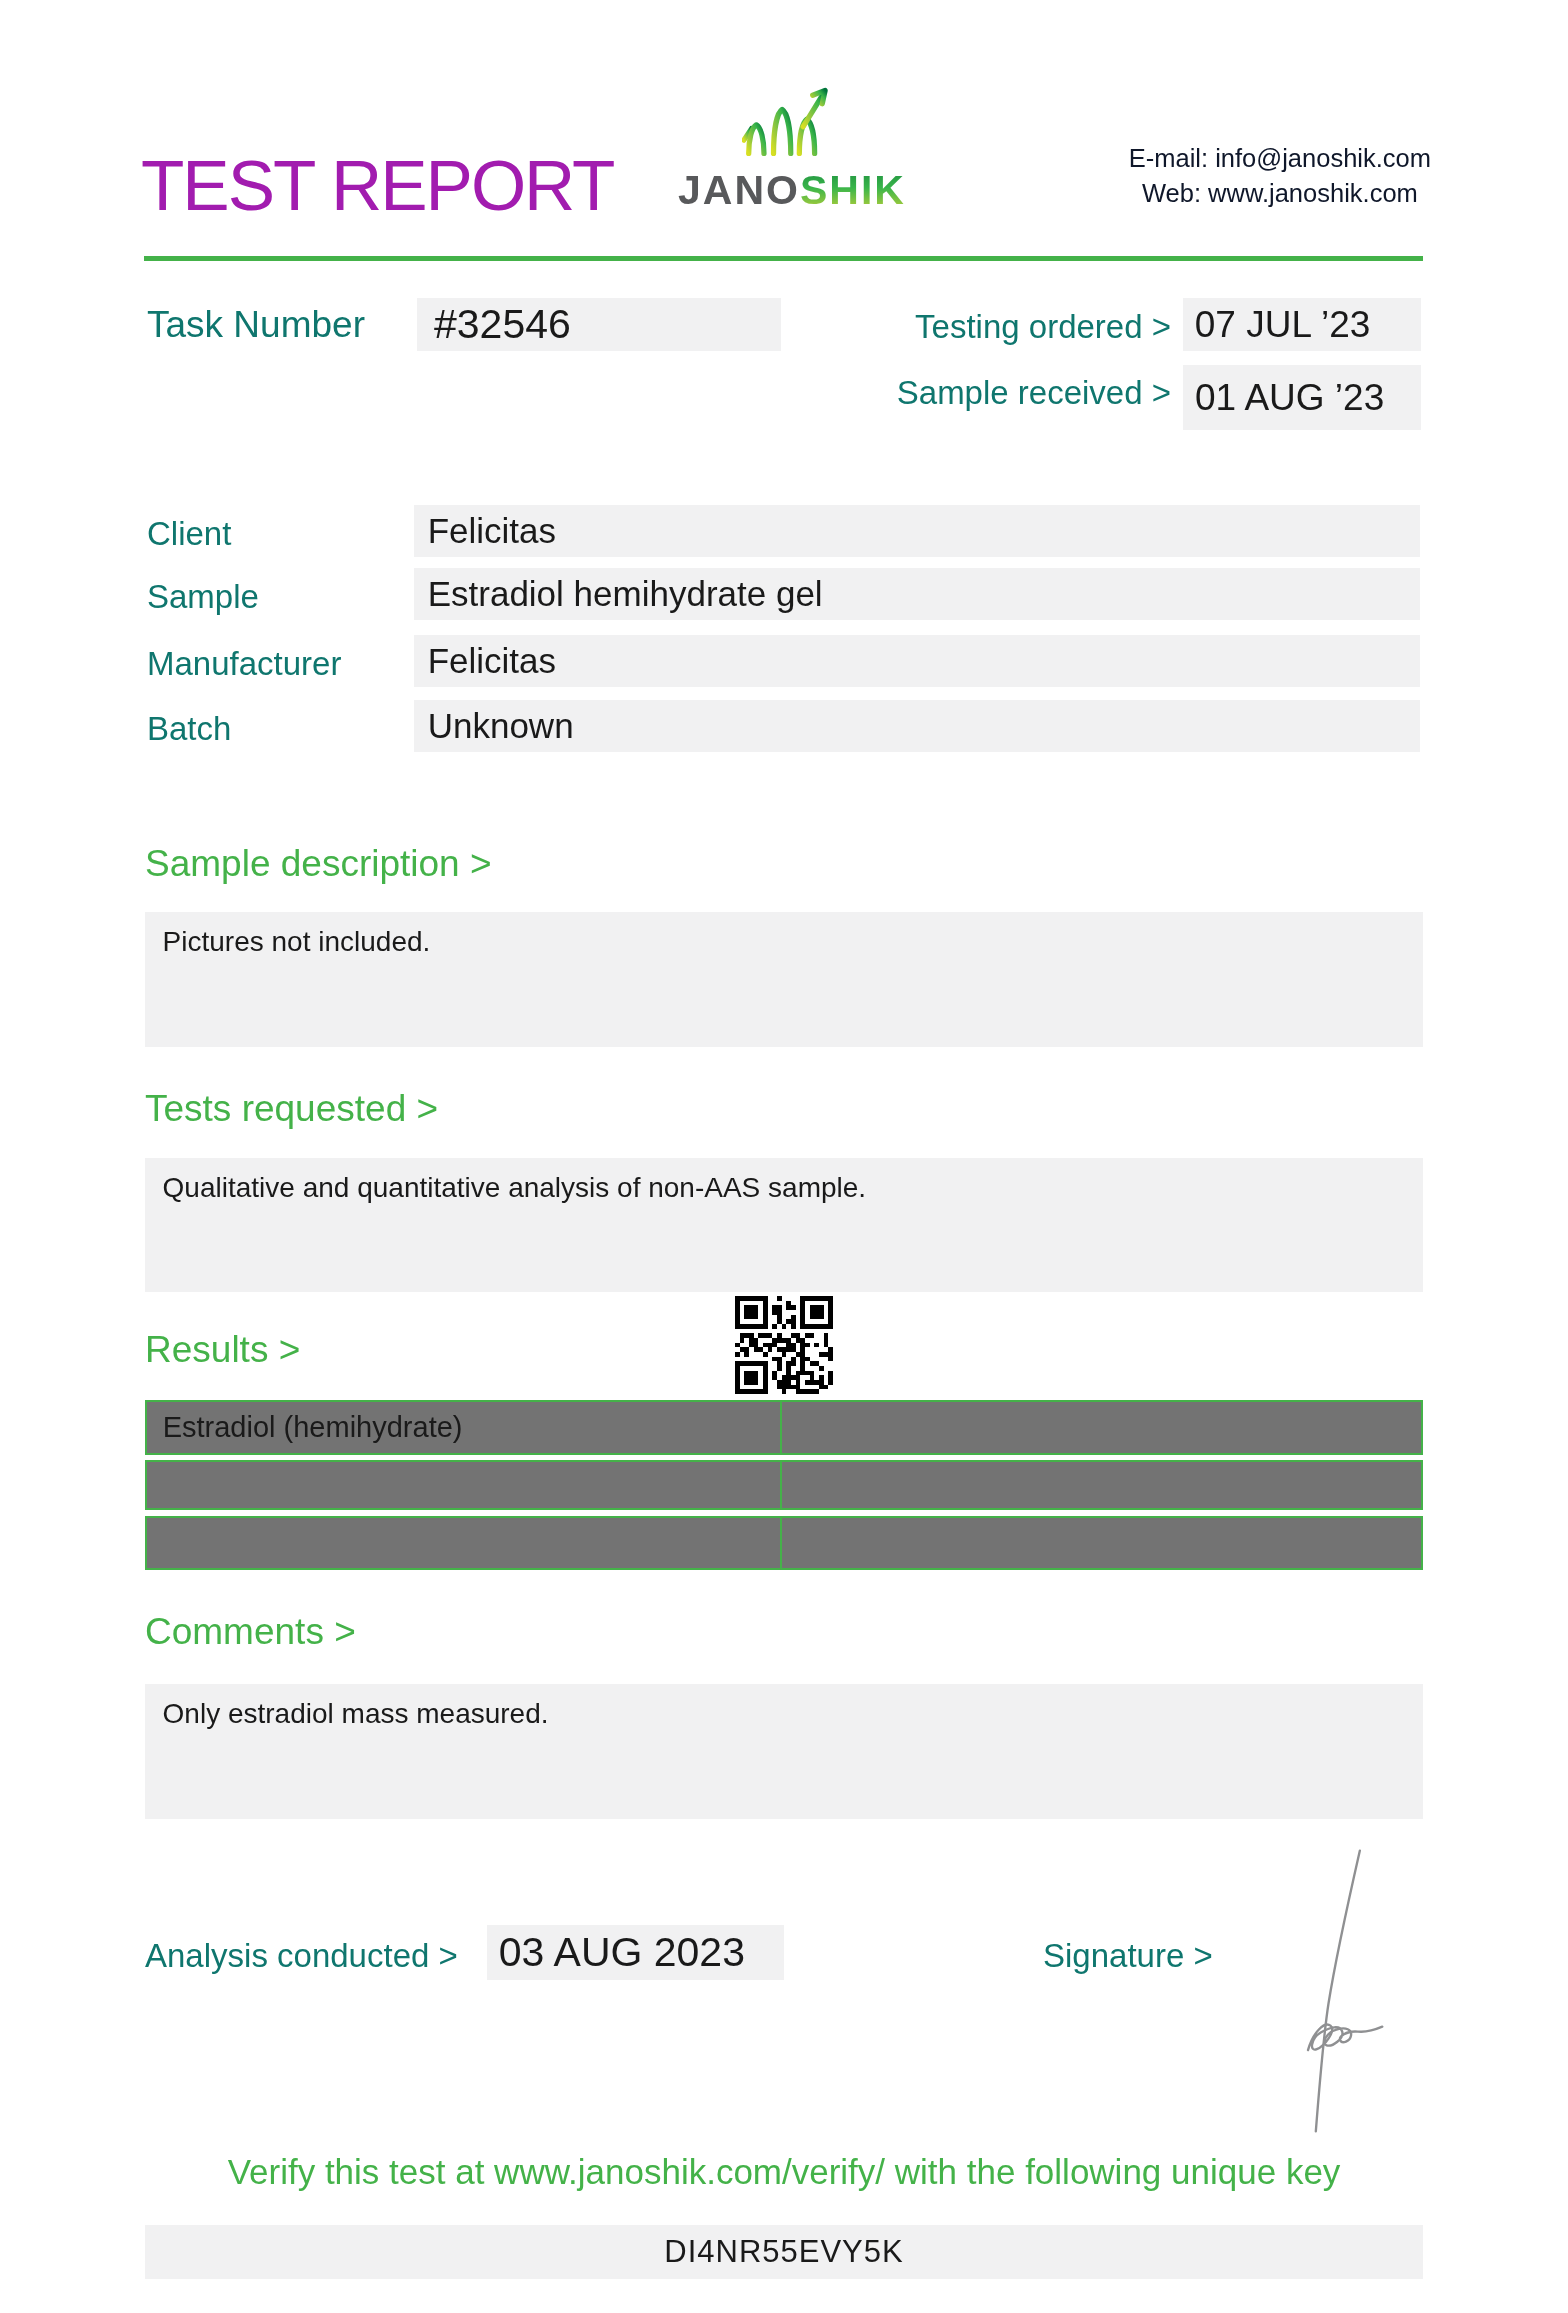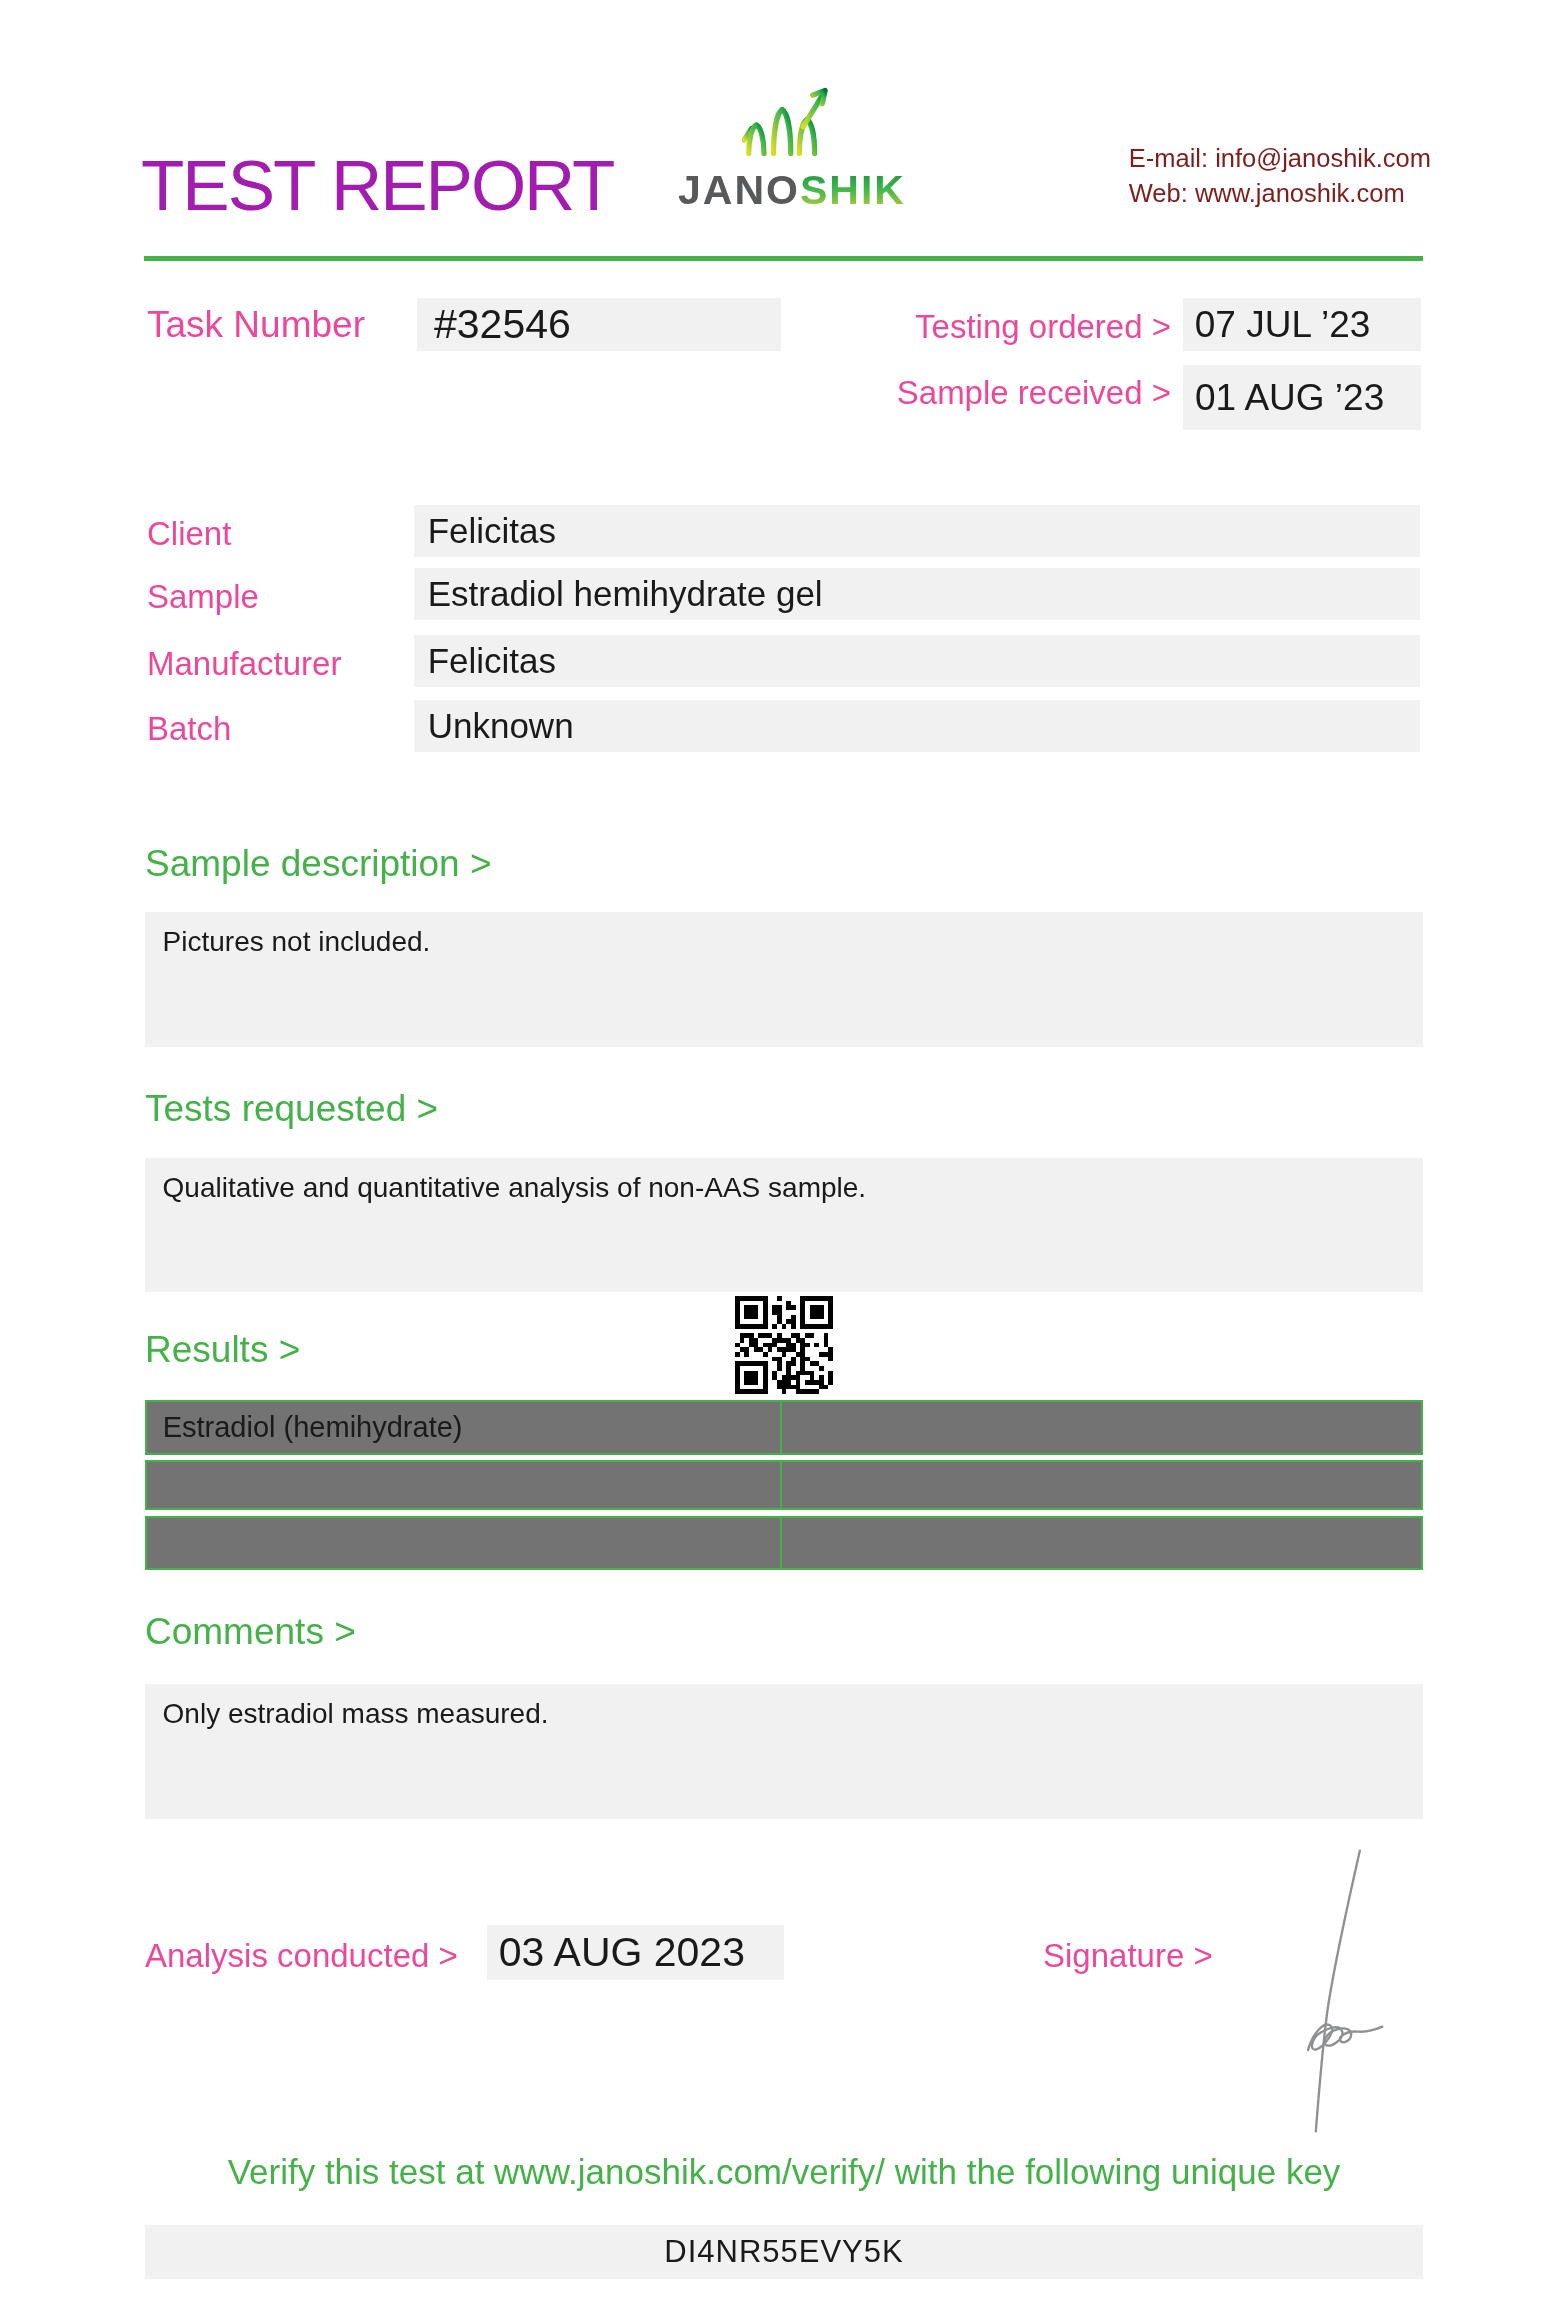--- a/index.html
+++ b/index.html
@@ -8,24 +8,24 @@
     font-family:"Liberation Sans",sans-serif;color:#1a1a1a;
   }
   .abs{position:absolute;}
   
   .title{left:141px;top:145px;font-size:71px;letter-spacing:-2px;color:#a21caf;font-weight:500;white-space:nowrap;}
   .logo-icon{left:742px;top:82px;width:86px;height:78px;}
   .logo-text{left:678px;top:167px;font-size:41px;font-weight:bold;letter-spacing:2px;white-space:nowrap;}
   .logo-jano{color:#58595b;}
   .logo-shik{background:linear-gradient(180deg,#1c8c40 0%,#39b54a 45%,#8cc63f 78%,#cfd935 100%);
              -webkit-background-clip:text;background-clip:text;color:#39b54a;-webkit-text-fill-color:transparent;}
-  .contact{right:137px;top:141px;text-align:left;color:#7f1d1d;font-size:25.5px;line-height:35px;white-space:nowrap;}
+  .contact{right:137px;top:141px;text-align:center;color:#0f172a;font-size:25.5px;line-height:35px;white-space:nowrap;}
   .divider{left:144px;top:256px;width:1279px;height:4.9px;background:#44b249;}
   
-  .g-label{color:#ec4899;white-space:nowrap;}
+  .g-label{color:#0f766e;white-space:nowrap;}
   .gray-box{background:#f1f1f2;display:flex;align-items:center;}
   .task-label{left:147px;top:304px;font-size:37px;}
   .task-box{left:417px;top:298px;width:364px;height:53px;font-size:41px;padding-left:17px;box-sizing:border-box;}
   .ordered-label{left:833px;top:308px;width:338px;text-align:right;font-size:33px;}
   .ordered-box{left:1183px;top:298px;width:238px;height:53px;font-size:37px;padding-left:11.8px;box-sizing:border-box;}
   .received-label{left:833px;top:374px;width:338px;text-align:right;font-size:33px;}
   .received-box{left:1183px;top:365px;width:238px;height:65px;font-size:37px;padding-left:12px;box-sizing:border-box;}
   
   .info-label{left:147px;font-size:33px;}
   .info-box{left:414px;width:1006px;height:52px;font-size:35px;padding-left:13.7px;box-sizing:border-box;}

